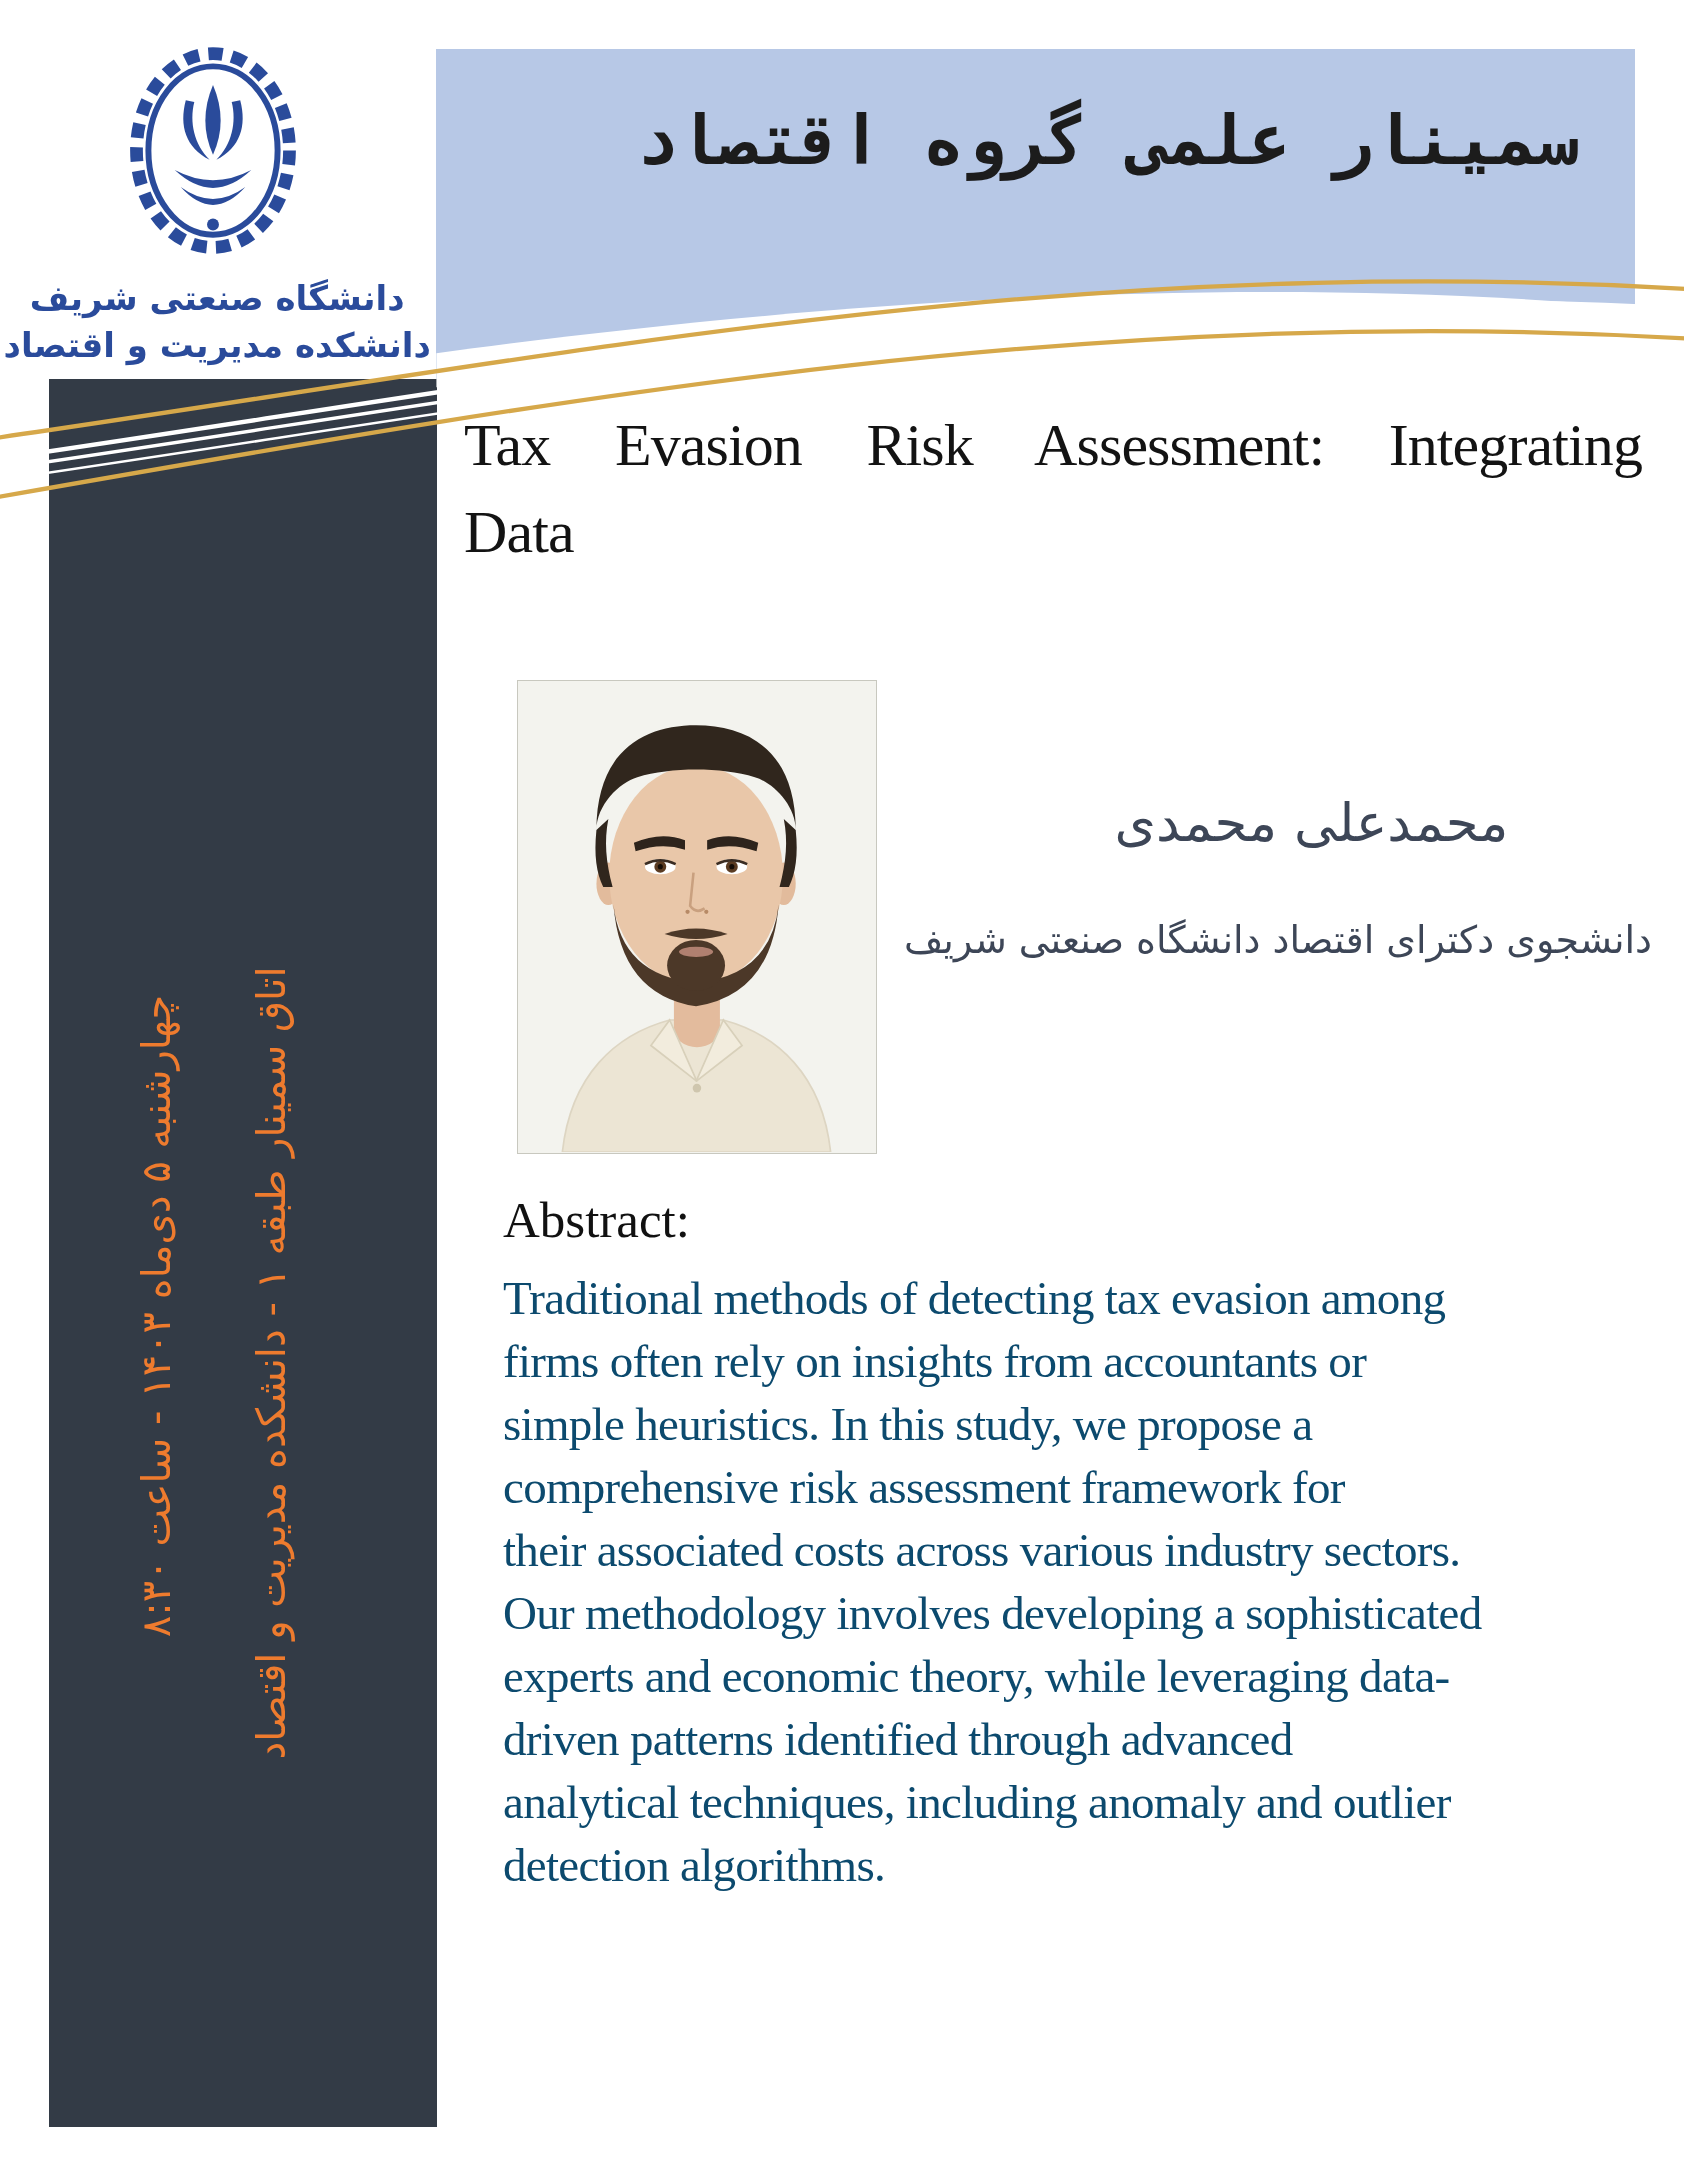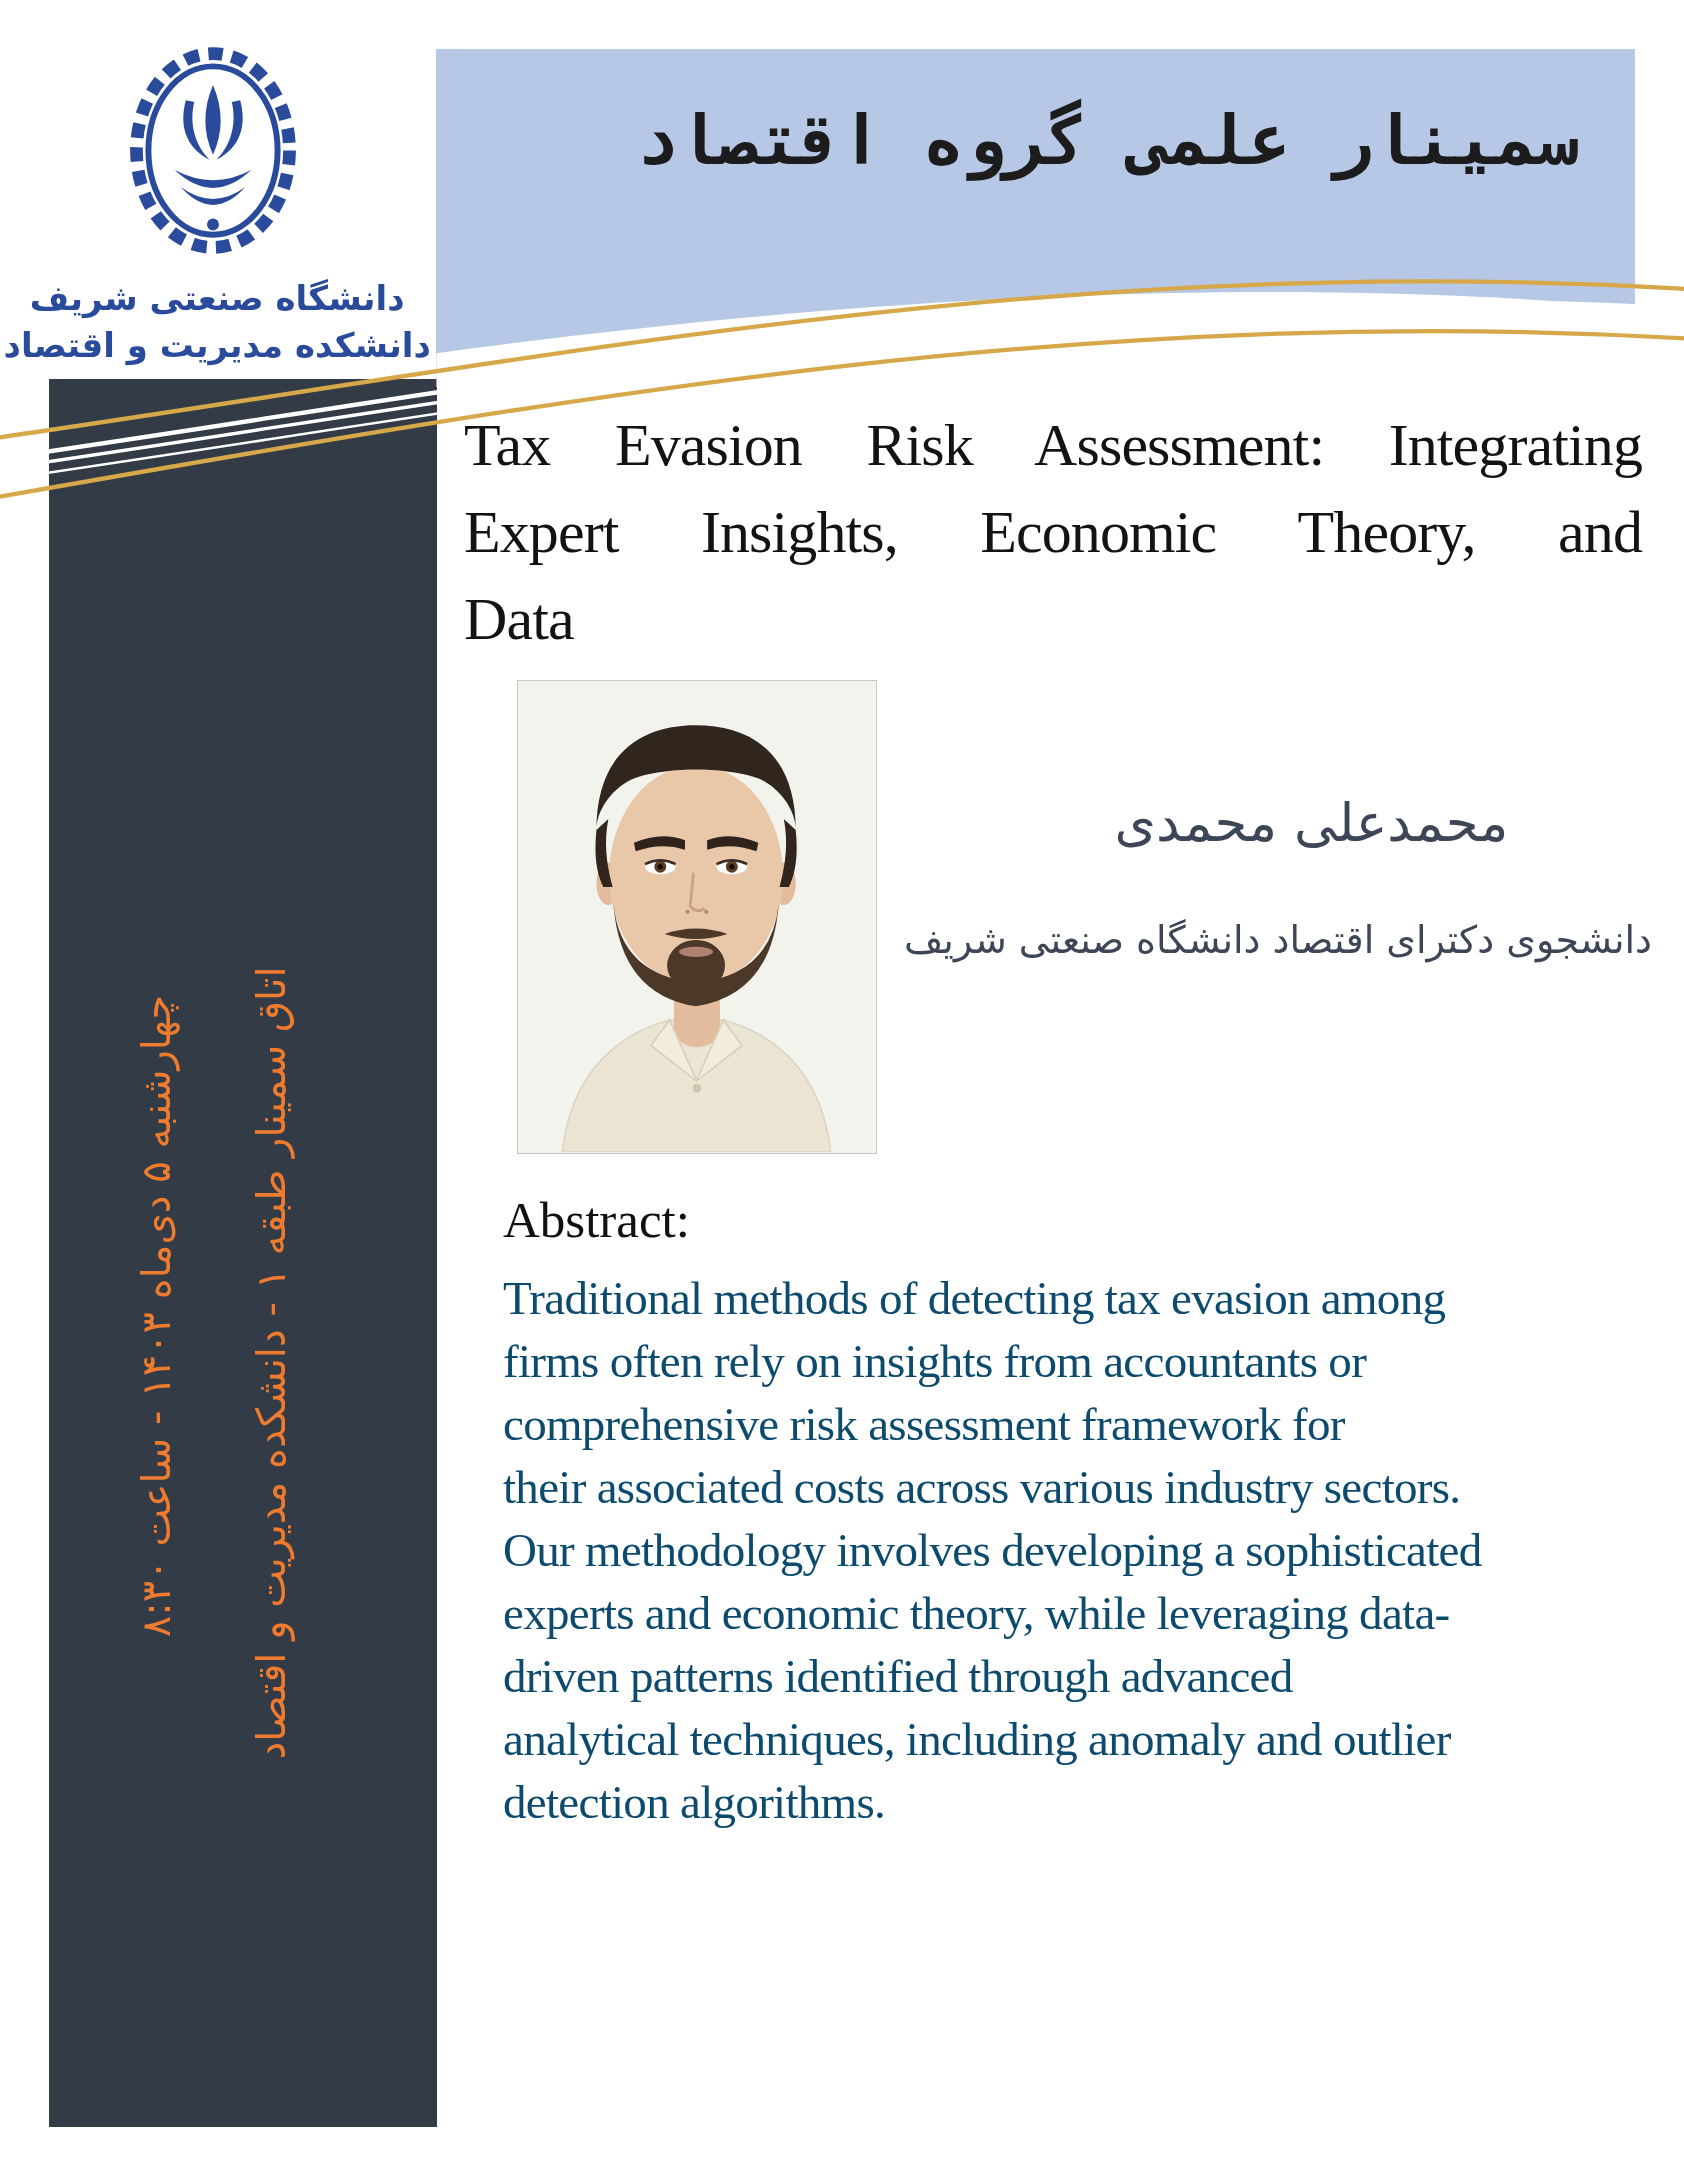--- a/index.html
+++ b/index.html
@@ -112,21 +112,20 @@
   <path d="M 512,455 L 512,415 C 900,362 1420,316 1935,362 L 1935,455 Z" fill="#ffffff"></path>
   <path d="M -10,540 C 650,445 1250,320 1990,363" fill="none" stroke="#ffffff" stroke-width="5"></path>
   <path d="M -10,552 C 650,457 1250,332 1990,375" fill="none" stroke="#ffffff" stroke-width="4"></path>
   <path d="M -10,565 C 650,470 1250,345 1990,388" fill="none" stroke="#ffffff" stroke-width="3"></path>
   <path d="M -10,515 C 650,420 1250,295 1990,340" fill="none" stroke="#d6a84a" stroke-width="5"></path>
   <path d="M -10,585 C 700,460 1300,357 1990,398" fill="none" stroke="#d6a84a" stroke-width="5"></path>
 </svg>
 
 <div class="title-block" data-interactable="false">
     <div class="title-line" data-interactable="false">Tax Evasion Risk Assessment: Integrating</div>
-    <div class="title-line" data-interactable="false">Expert Insights, Economic Theory, and</div>
     <div class="title-line" data-interactable="false">Data</div>
   </div>
 
 <div class="photo" data-interactable="false">
   <svg width="357" height="471" viewBox="0 0 419 553" data-interactable="false">
     <rect x="0" y="0" width="419" height="553" fill="#f3f3ee"></rect>
 
     <path d="M52,553 C62,462 115,415 178,398 L 241,398 C 304,415 357,462 367,553 Z" fill="#ece5d4"></path>
     <path d="M52,553 C62,462 115,415 178,398 L 241,398 C 304,415 357,462 367,553 Z" fill="none" stroke="#ddd5c2" stroke-width="2"></path>
 
@@ -171,20 +170,21 @@
 
 <div class="speaker-block" data-interactable="false">
   <div class="speaker-name" data-interactable="false">محمدعلی محمدی</div>
   <div class="speaker-affiliation" data-interactable="false">دانشجوی دکترای اقتصاد دانشگاه صنعتی شریف</div>
 </div>
 
 <div class="abstract-heading" data-interactable="false">Abstract:</div>
 <div class="abstract-body" data-interactable="false">
     <div class="abstract-line" data-interactable="false">Traditional methods of detecting tax evasion among</div>
     <div class="abstract-line" data-interactable="false">firms often rely on insights from accountants or</div>
+    <div class="abstract-line" data-interactable="false">simple heuristics. In this study, we propose a</div>
     <div class="abstract-line" data-interactable="false">comprehensive risk assessment framework for</div>
     <div class="abstract-line" data-interactable="false">their associated costs across various industry sectors.</div>
     <div class="abstract-line" data-interactable="false">Our methodology involves developing a sophisticated</div>
     <div class="abstract-line" data-interactable="false">experts and economic theory, while leveraging data-</div>
     <div class="abstract-line" data-interactable="false">driven patterns identified through advanced</div>
     <div class="abstract-line" data-interactable="false">analytical techniques, including anomaly and outlier</div>
     <div class="abstract-line" data-interactable="false">detection algorithms.</div>
   </div>
 
 

